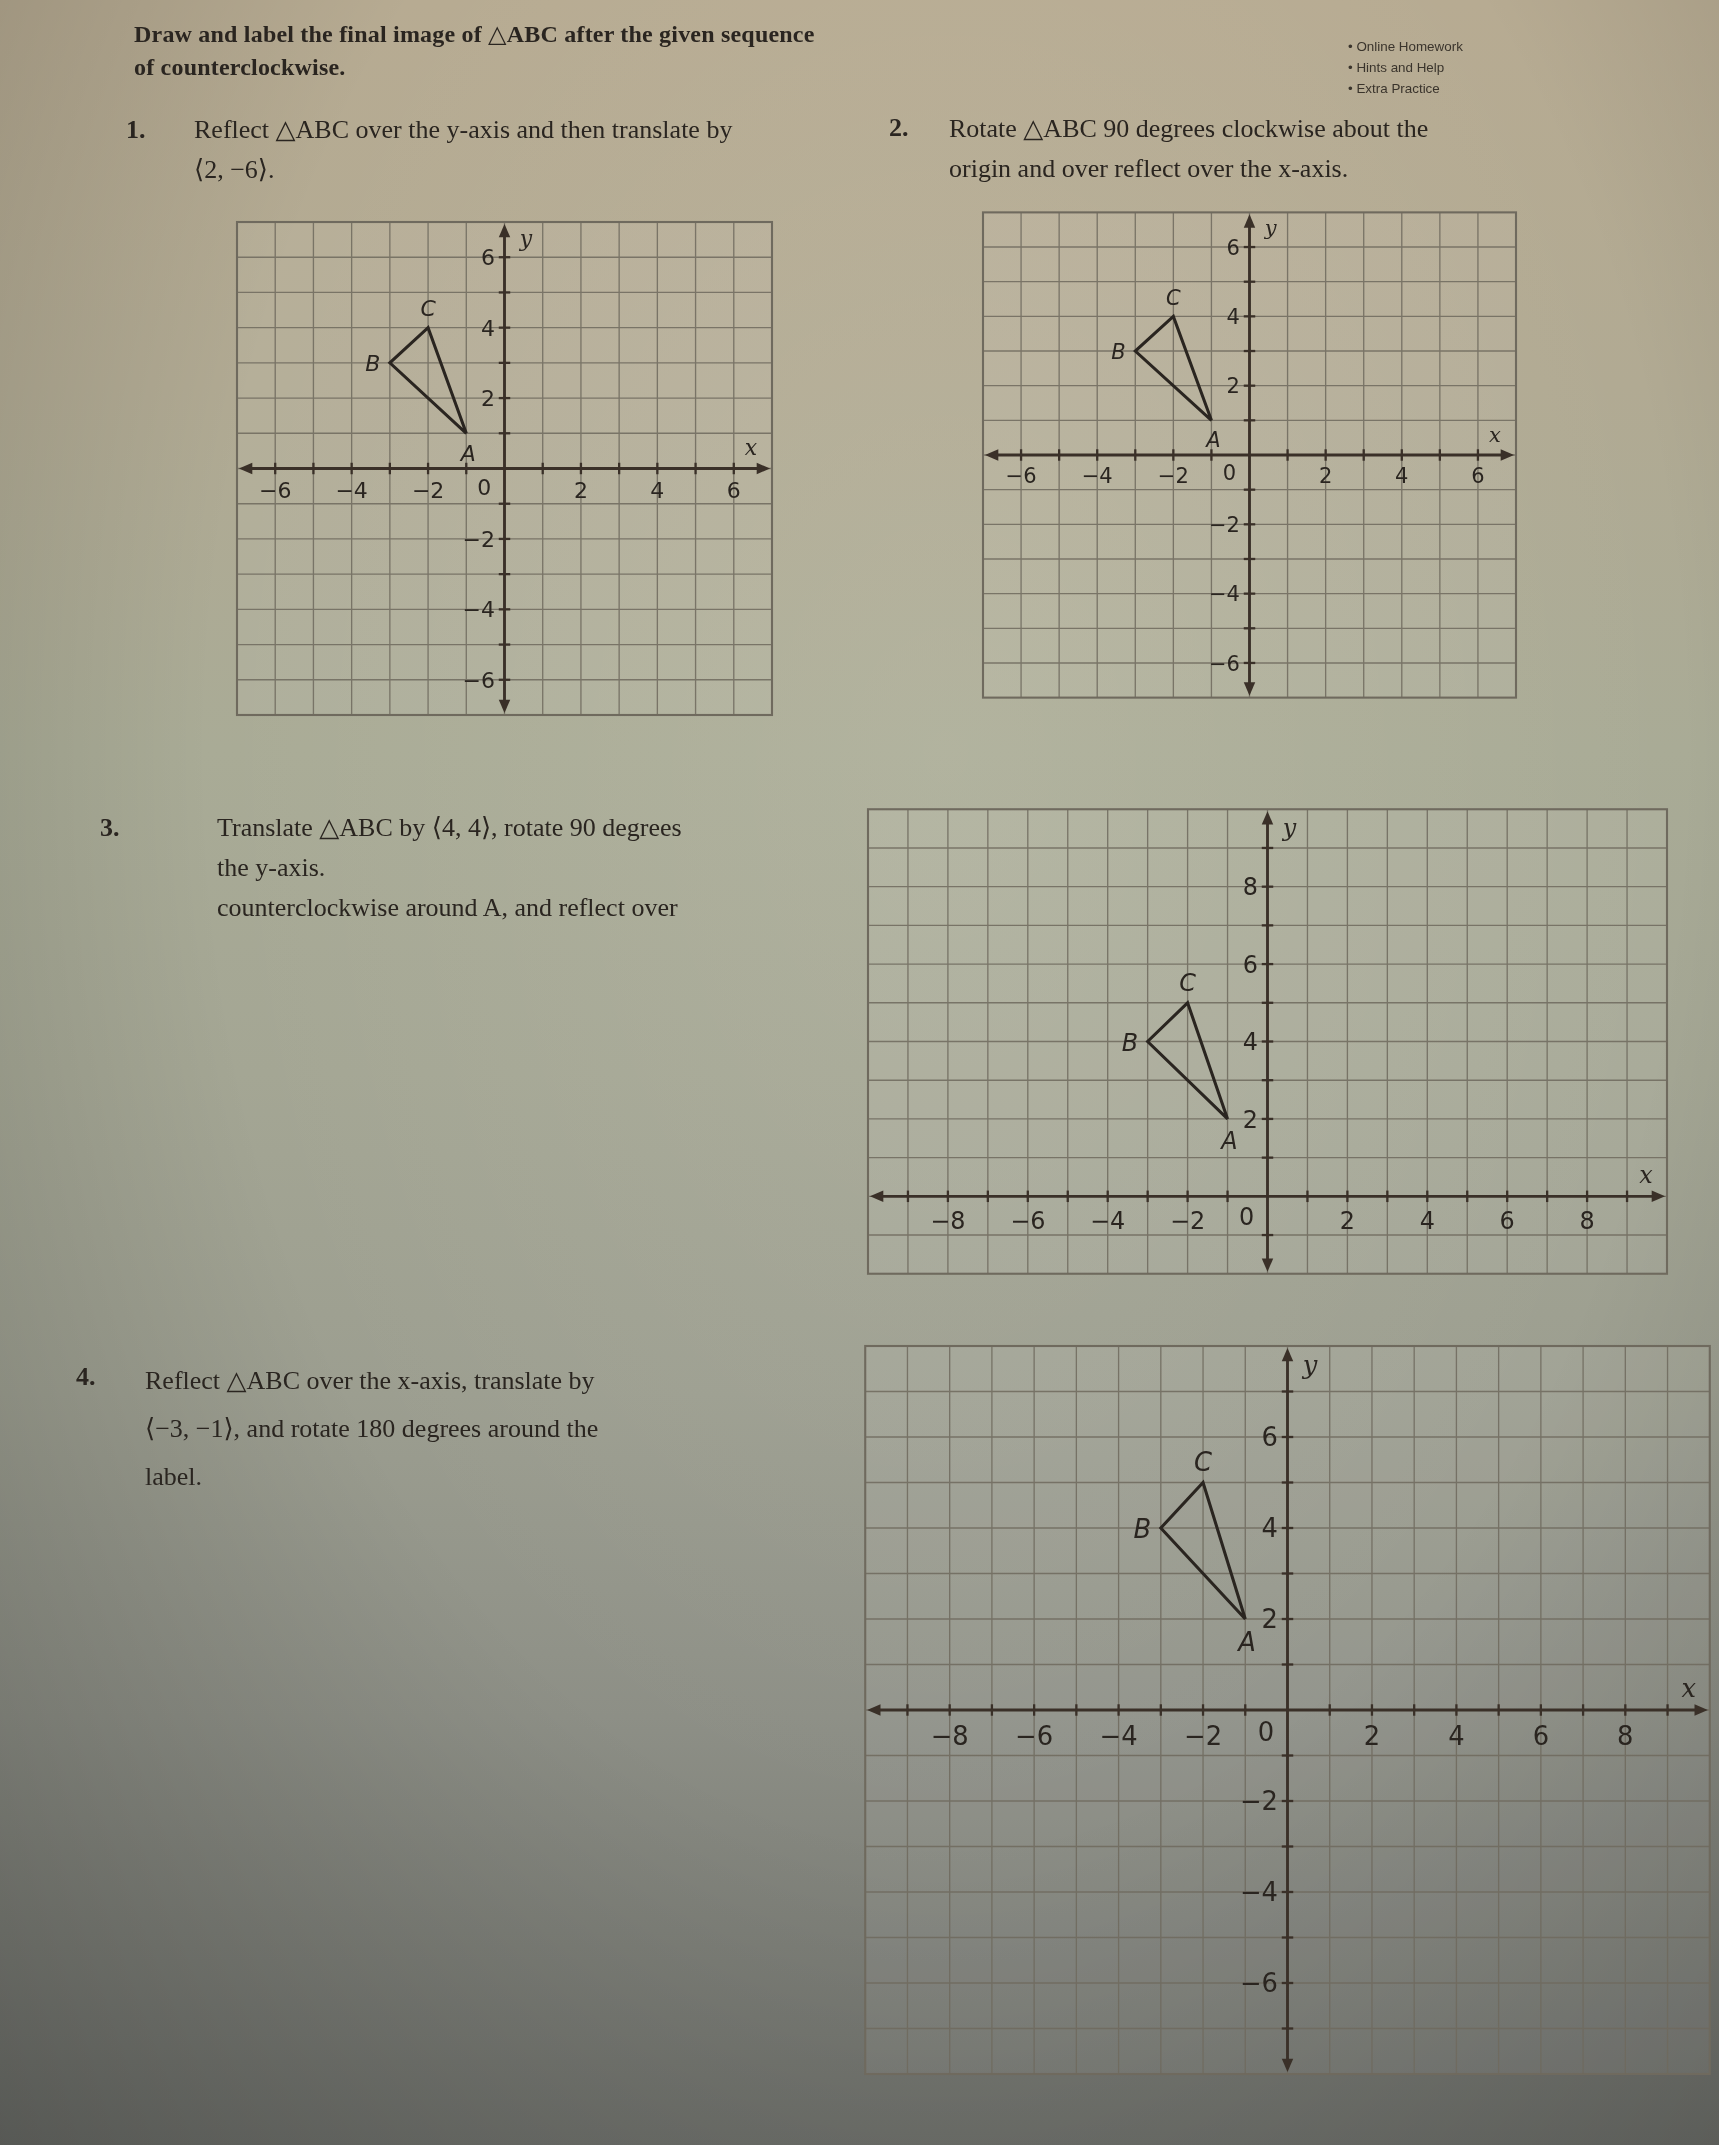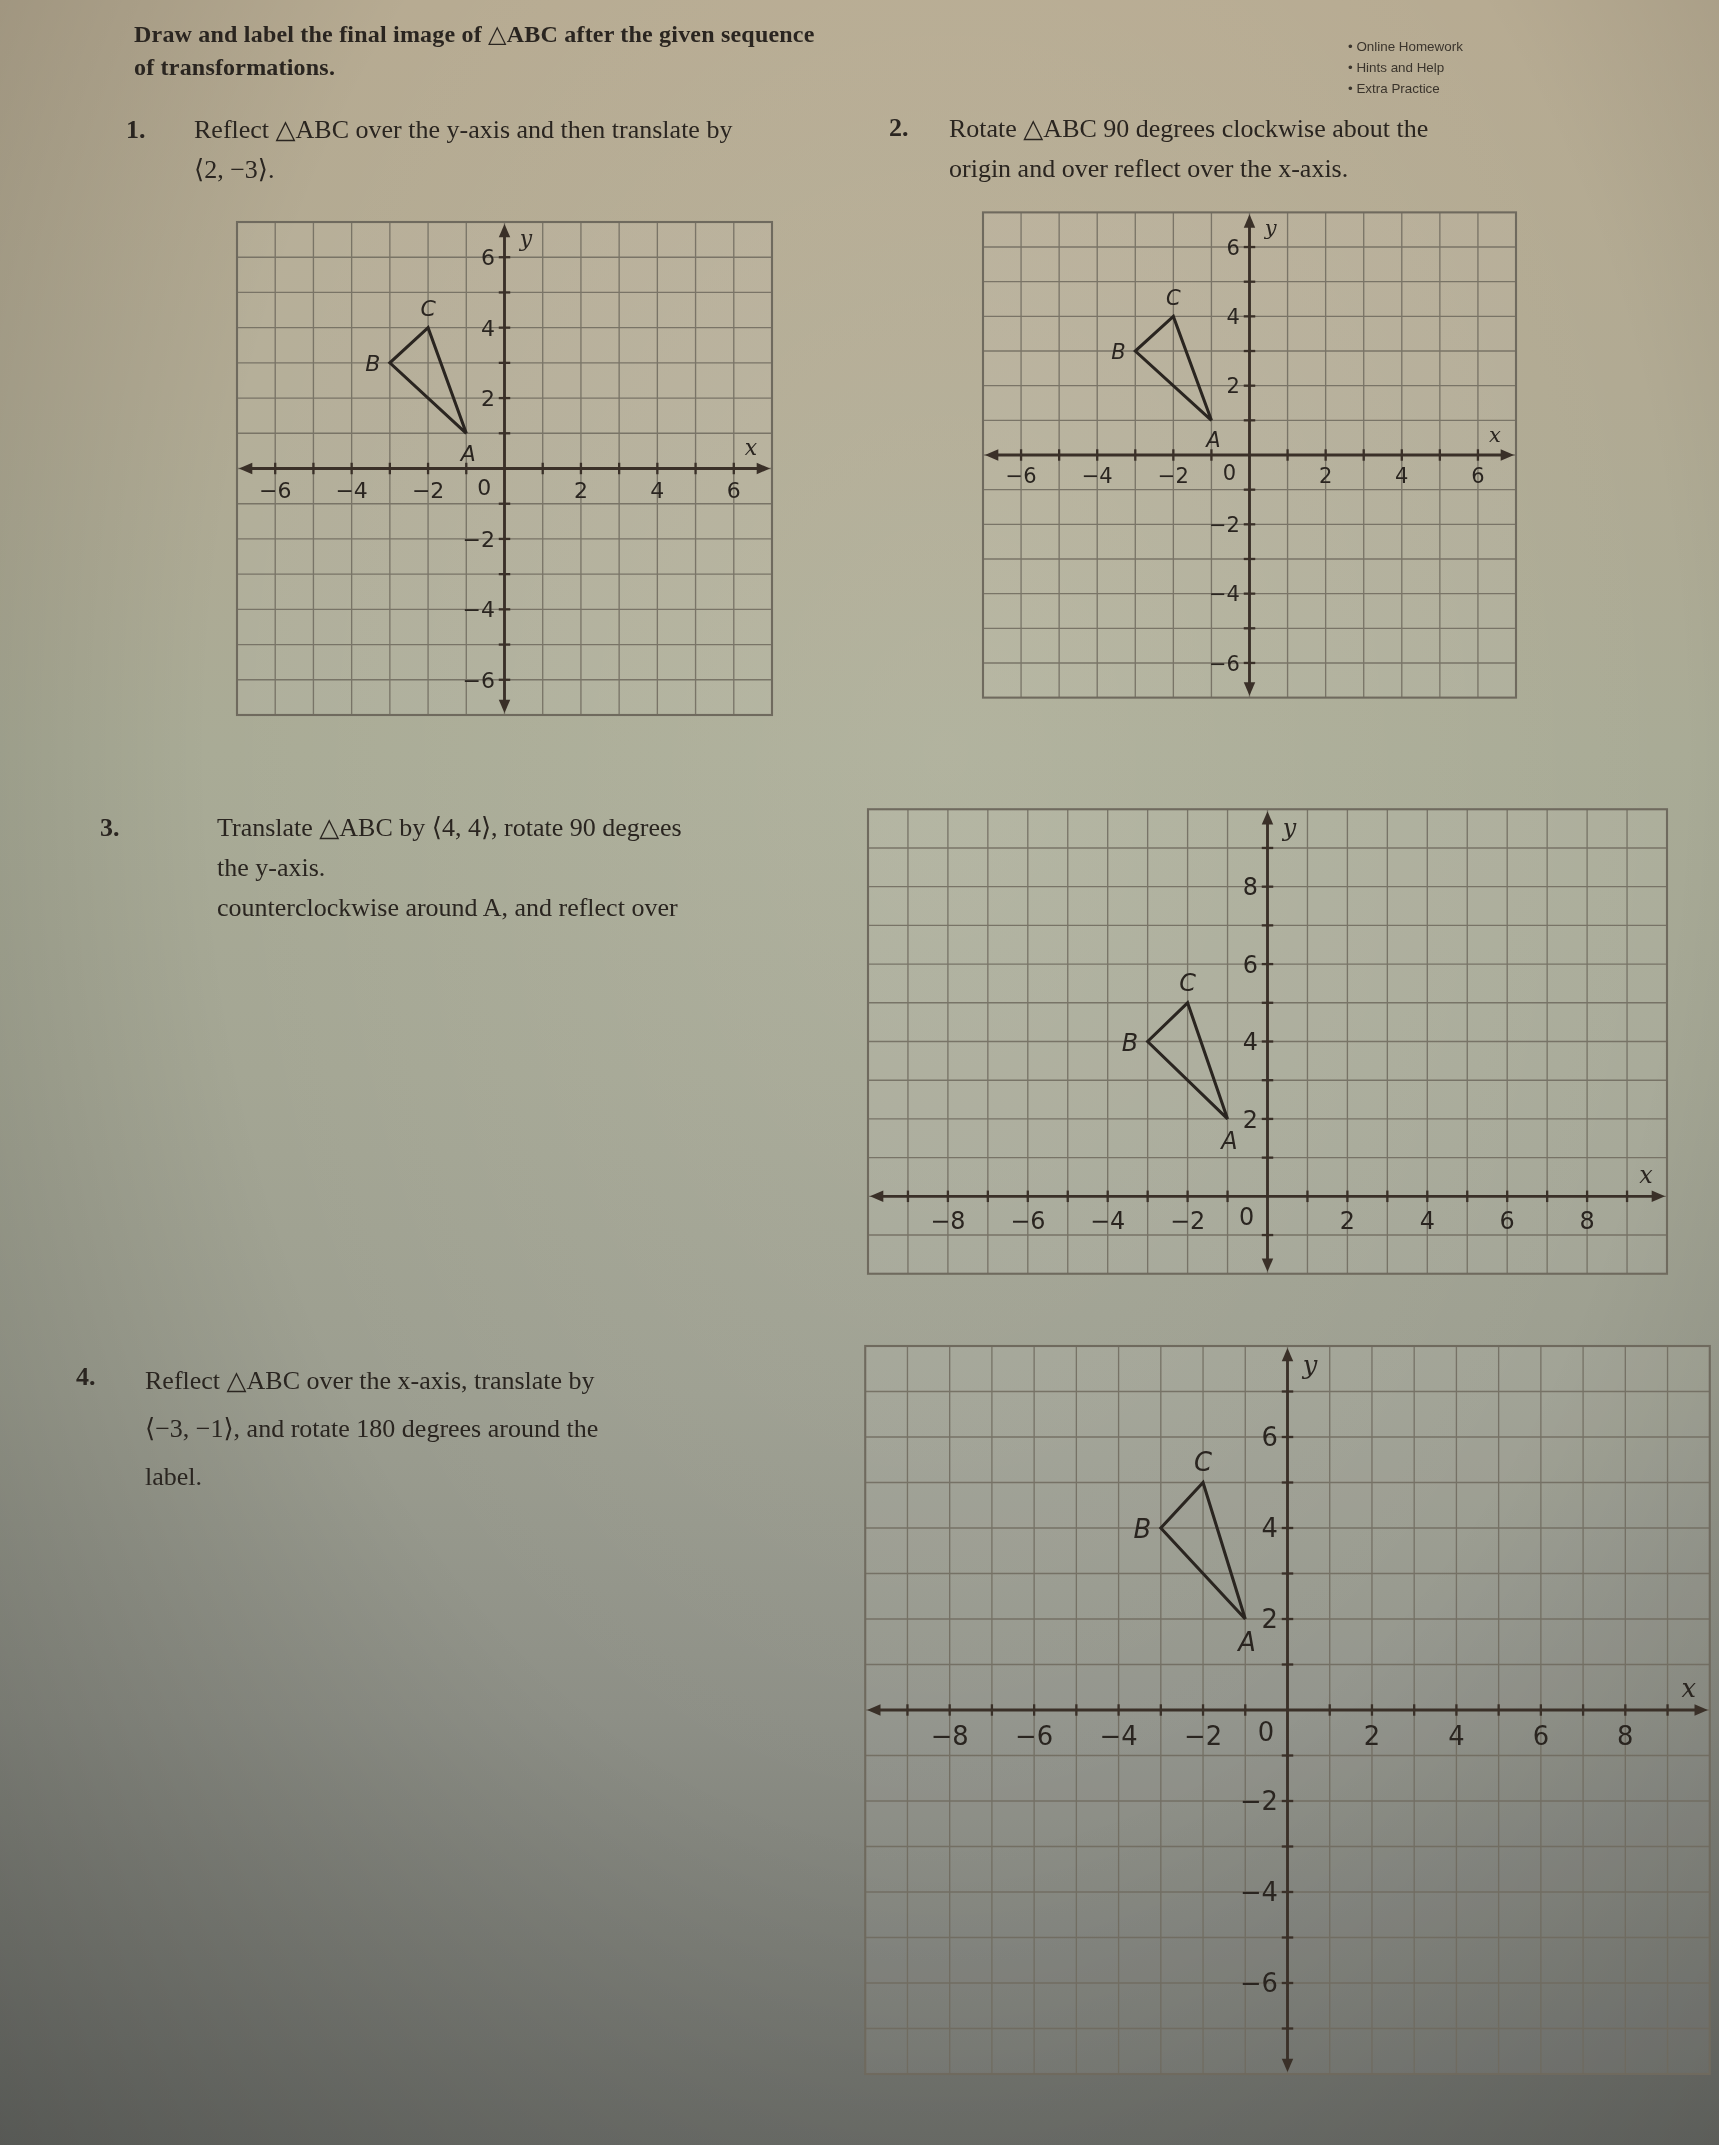--- a/index.html
+++ b/index.html
@@ -29,34 +29,34 @@
   .graph { position: absolute; }
   .graph svg { display: block; width: 100%; height: 100%; overflow: visible; }
 </style>
 </head>
 <body>
 
 <div class="vignette"></div>
 
 <div class="abs instructions">
   <div>Draw and label the final image of △ABC after the given sequence</div>
-  <div>of transformations.</div>
+  <div>of counterclockwise.</div>
 </div>
 
 <div class="abs links">
   <div>• Online Homework</div>
   <div>• Hints and Help</div>
   <div>• Extra Practice</div>
 </div>
 
 <div class="problem">
   <span class="num" style="left:126px; top:110px;">1.</span>
   <div class="text" style="left:194px; top:110px; width:688px;">
     <div>Reflect △ABC over the y-axis and then translate by</div>
-    <div>⟨2, −3⟩.</div>
+    <div>⟨2, −6⟩.</div>
   </div>
 </div>
 
 <div class="problem">
   <span class="num" style="left:889px; top:108px;">2.</span>
   <div class="text" style="left:949px; top:109px; width:688px;">
     <div>Rotate △ABC 90 degrees clockwise about the</div>
     <div>origin and over reflect over the x-axis.</div>
   </div>
 </div>

